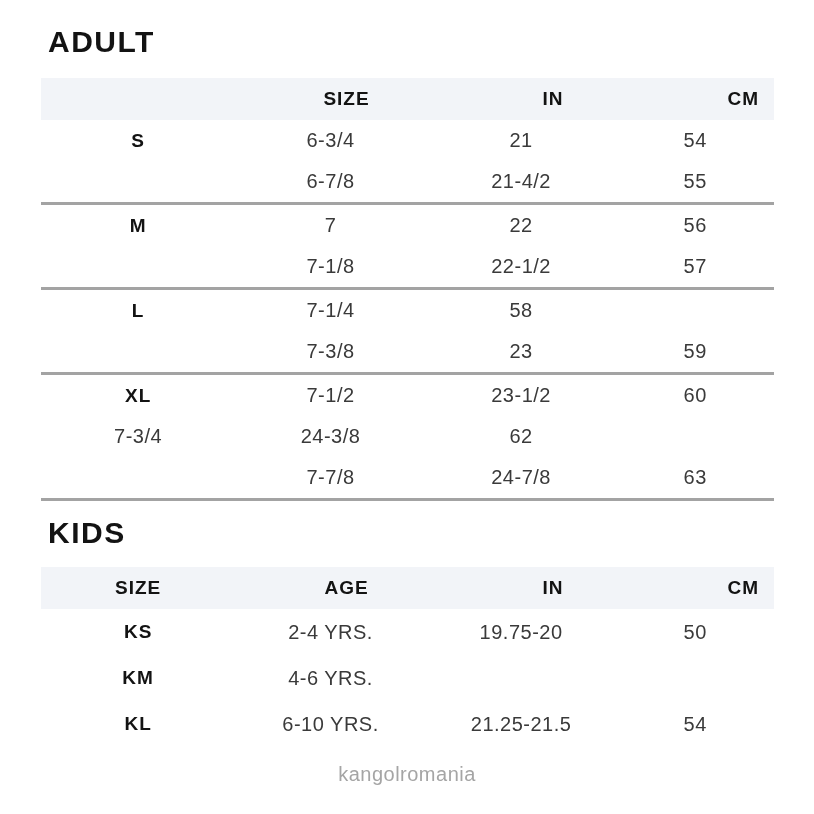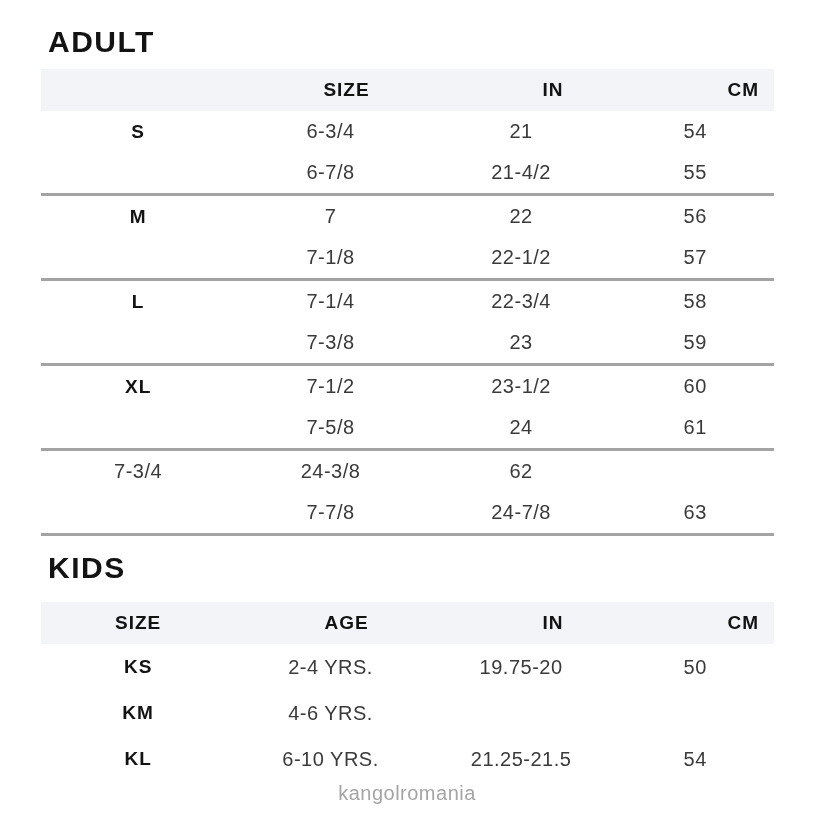--- a/index.html
+++ b/index.html
@@ -9,40 +9,40 @@
     background: #ffffff;
     font-family: "Liberation Sans", "DejaVu Sans", sans-serif;
     color: #151515;
     overflow: hidden;
   }
   .container { padding: 24px 0 0 41px; width: 733px; }
   .section-title {
     font-size: 30px; font-weight: 700; letter-spacing: 1.5px;
     line-height: 36px; color: #131313; padding-left: 7px;
   }
-  .adult-title { margin-bottom: 9px; }
+  .adult-title { margin-bottom: 18px; }
   .kids-title { margin-top: 14px; margin-bottom: 16px; }
   .grid-table { width: 733px; }
   .thead {
     display: grid; grid-template-columns: 26.5% 26% 26% 21.5%;
     height: 42px; align-items: center; text-align: center;
     background: #f2f4f8;
     font-weight: 700; font-size: 19px; letter-spacing: 1px; color: #131313; gap: 16px;
   }
   .trow {
     display: grid; grid-template-columns: 26.5% 26% 26% 21.5%;
     align-items: center; text-align: center;
     font-size: 20px; color: #3a3a3a; letter-spacing: 0.5px;
   }
   .adult-row { height: 41px; }
   .kids-row { height: 46px; }
   .group-end { border-bottom: 3px solid #a3a3a3; }
   .rlabel { font-weight: 700; font-size: 19px; color: #131313; letter-spacing: 1px; }
   .watermark {
-    width: 814px; text-align: center; margin-top: 0;
+    width: 814px; text-align: center; margin-top: 16px;
     font-size: 20px; line-height: 22px; color: #a5a5a5; letter-spacing: 0.5px;
   }
 </style>
 </head>
 <body>
 
 <div class="container">
 
   <div class="section-title adult-title">ADULT</div>
 
@@ -76,41 +76,34 @@
     <div class="trow adult-row group-end">
       <span class="rlabel"></span>
       <span>7-1/8</span>
       <span>22-1/2</span>
       <span>57</span>
     </div>
 
     <div class="trow adult-row">
       <span class="rlabel">L</span>
       <span>7-1/4</span>
-      <span>22-3/4</span>
       <span>58</span>
     </div>
     <div class="trow adult-row group-end">
       <span class="rlabel"></span>
       <span>7-3/8</span>
       <span>23</span>
       <span>59</span>
     </div>
 
     <div class="trow adult-row">
       <span class="rlabel">XL</span>
       <span>7-1/2</span>
       <span>23-1/2</span>
       <span>60</span>
-    </div>
-    <div class="trow adult-row group-end">
-      <span class="rlabel"></span>
-      <span>7-5/8</span>
-      <span>24</span>
-      <span>61</span>
     </div>
 
     <div class="trow adult-row">
       <span>7-3/4</span>
       <span>24-3/8</span>
       <span>62</span>
     </div>
     <div class="trow adult-row group-end">
       <span class="rlabel"></span>
       <span>7-7/8</span>

